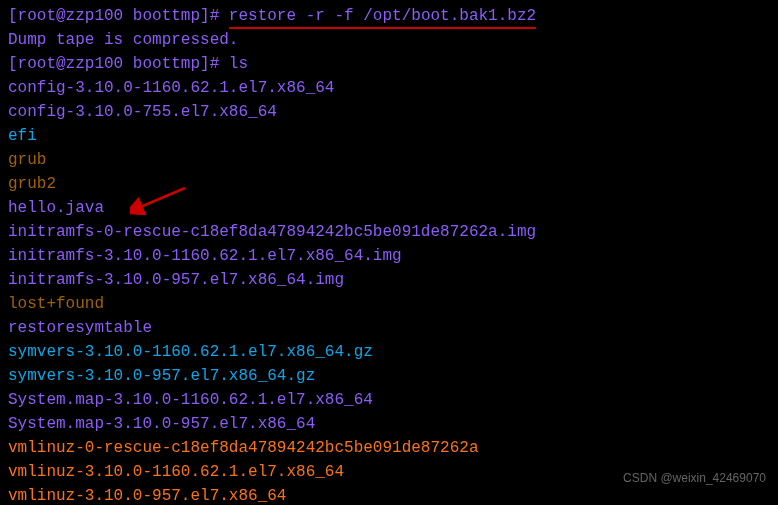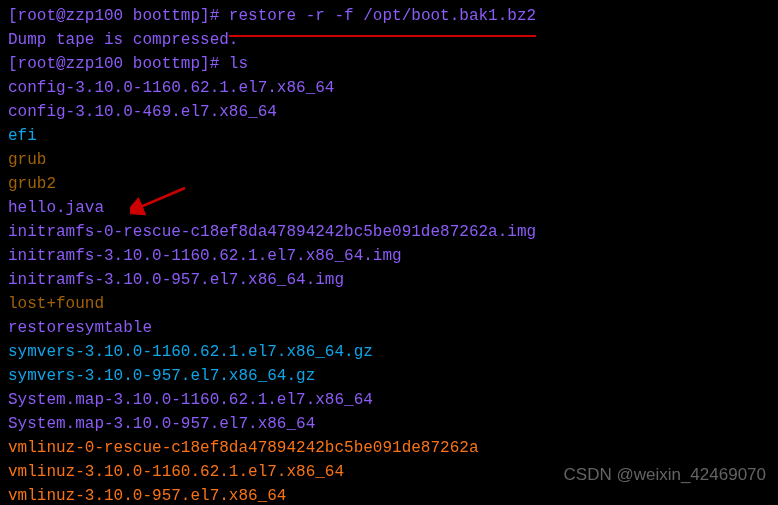--- a/index.html
+++ b/index.html
@@ -22,46 +22,46 @@
     .line {
       white-space: pre;
     }
     .white { color: #8b5cf6; }
     .cyan { color: #0ea5e9; }
     .blue { color: #a16207; }
     .red { color: #0ea5e9; }
     .green { color: #f97316; }
     .underline-red {
       border-bottom: 2px solid #cc0000;
-      padding-bottom: 10px;
+      padding-bottom: 2px;
     }
     .arrow {
       position: absolute;
       left: 130px;
       top: 186px;
       pointer-events: none;
     }
     .watermark {
       position: absolute;
       right: 12px;
       bottom: 18px;
       color: #999;
-      font-size: 17px;
+      font-size: 12px;
       font-family: Arial, sans-serif;
       opacity: 0.65;
     }
   </style>
 </head>
 <body>
 
 <div class="line"><span class="white">[root@zzp100 boottmp]# </span><span class="white underline-red">restore -r -f /opt/boot.bak1.bz2</span></div>
 <div class="line white">Dump tape is compressed.</div>
 <div class="line"><span class="white">[root@zzp100 boottmp]# </span><span class="white">ls</span></div>
 <div class="line white">config-3.10.0-1160.62.1.el7.x86_64</div>
-<div class="line white">config-3.10.0-469.el7.x86_64</div>
+<div class="line white">config-3.10.0-755.el7.x86_64</div>
 <div class="line cyan">efi</div>
 <div class="line blue">grub</div>
 <div class="line blue">grub2</div>
 <div class="line white">hello.java</div>
 <div class="line white">initramfs-0-rescue-c18ef8da47894242bc5be091de87262a.img</div>
 <div class="line white">initramfs-3.10.0-1160.62.1.el7.x86_64.img</div>
 <div class="line white">initramfs-3.10.0-957.el7.x86_64.img</div>
 <div class="line blue">lost+found</div>
 <div class="line white">restoresymtable</div>
 <div class="line red">symvers-3.10.0-1160.62.1.el7.x86_64.gz</div>

